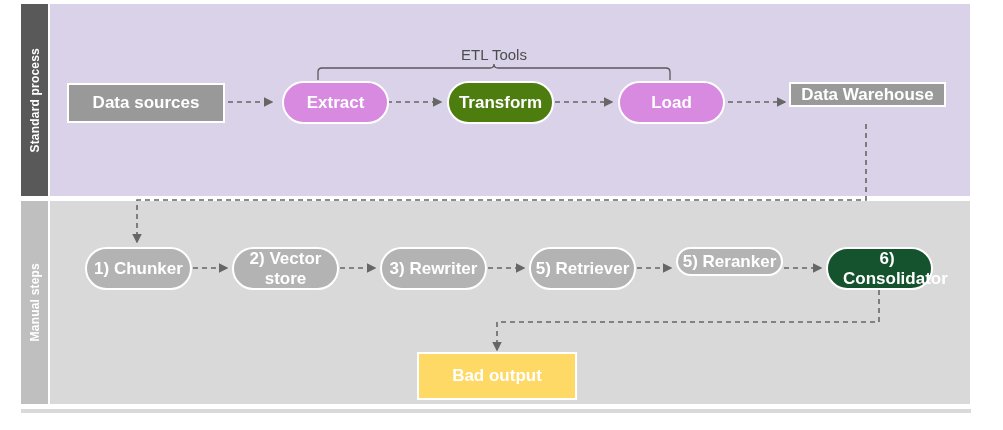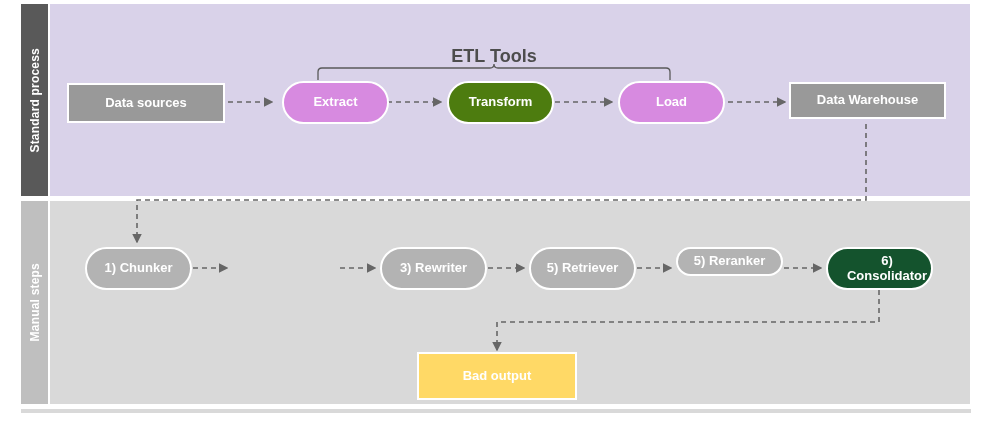--- a/index.html
+++ b/index.html
@@ -40,34 +40,34 @@
 
   
   .node {
     position: absolute;
     box-sizing: border-box;
     display: flex;
     align-items: center;
     justify-content: center;
     text-align: center;
     color: #ffffff;
-    font-size: 13px;
+    font-size: 17px;
     font-weight: bold;
     line-height: 1.15;
     border: 2px solid #ffffff;
   }
   .node.rect { border-radius: 0; }
   .node.pill { border-radius: 40px; }
 
   
   .bracket-label {
     position: absolute;
     color: #4d4d4d;
-    font-size: 18px;
-    font-weight: bold;
+    font-size: 15px;
+    font-weight: normal;
     white-space: nowrap;
   }
 
   
   .overlay {
     position: absolute;
     left: 0;
     top: 0;
     width: 1003px;
     height: 430px;
@@ -139,28 +139,31 @@
   </div>
 
   <div class="node pill" style="left:447px; top:81px; width:107px; height:43px; background:#4d7c0f;">
     <span>Transform</span>
   </div>
 
   <div class="node pill" style="left:618px; top:81px; width:107px; height:43px; background:#d78ae0;">
     <span>Load</span>
   </div>
 
-  <div class="node rect" style="left:789px; top:82px; width:157px; height:37px; background:#999999;">
+  <div class="node rect" style="left:789px; top:82px; width:157px; height:25px; background:#999999;">
     <span>Data Warehouse</span>
   </div>
 
   <div class="node pill" style="left:85px; top:247px; width:107px; height:43px; background:#b3b3b3;">
     <span>1) Chunker</span>
   </div>
 
+  <div class="node pill" style="left:232px; top:247px; width:107px; height:43px; background:#b3b3b3;">
+    <span style="max-width:78px;">2) Vector store</span>
+  </div>
 
   <div class="node pill" style="left:380px; top:247px; width:107px; height:43px; background:#b3b3b3;">
     <span>3) Rewriter</span>
   </div>
 
   <div class="node pill" style="left:529px; top:247px; width:107px; height:43px; background:#b3b3b3;">
     <span>5) Retriever</span>
   </div>
 
   <div class="node pill" style="left:676px; top:247px; width:107px; height:29px; background:#b3b3b3;">

